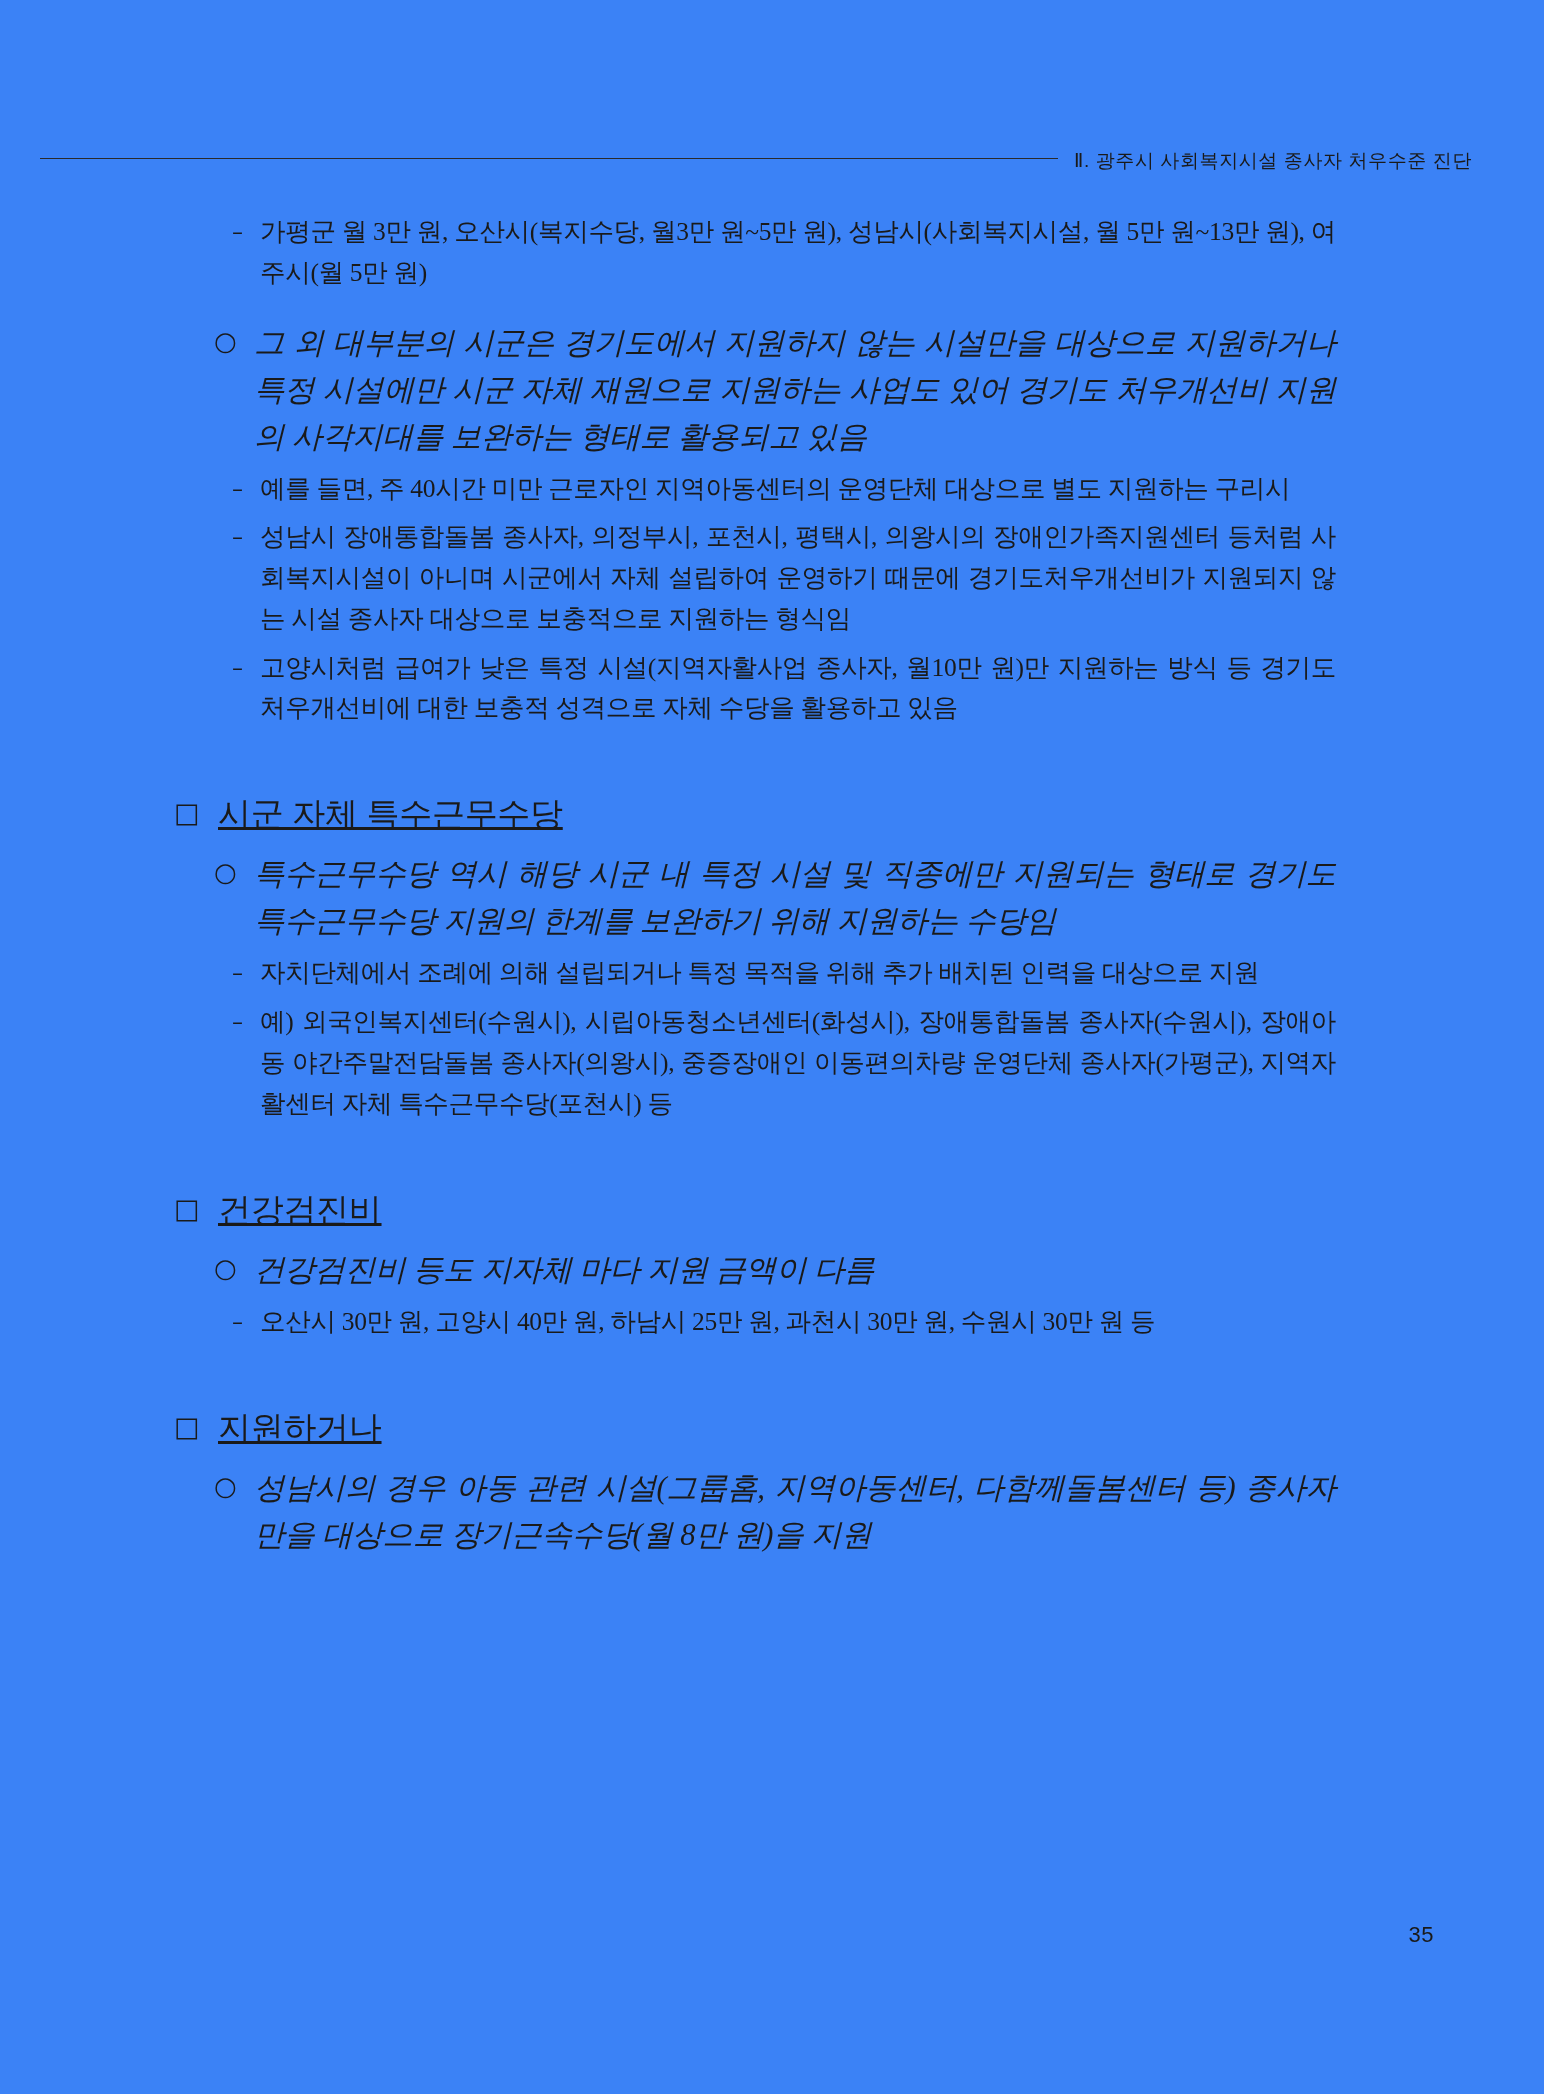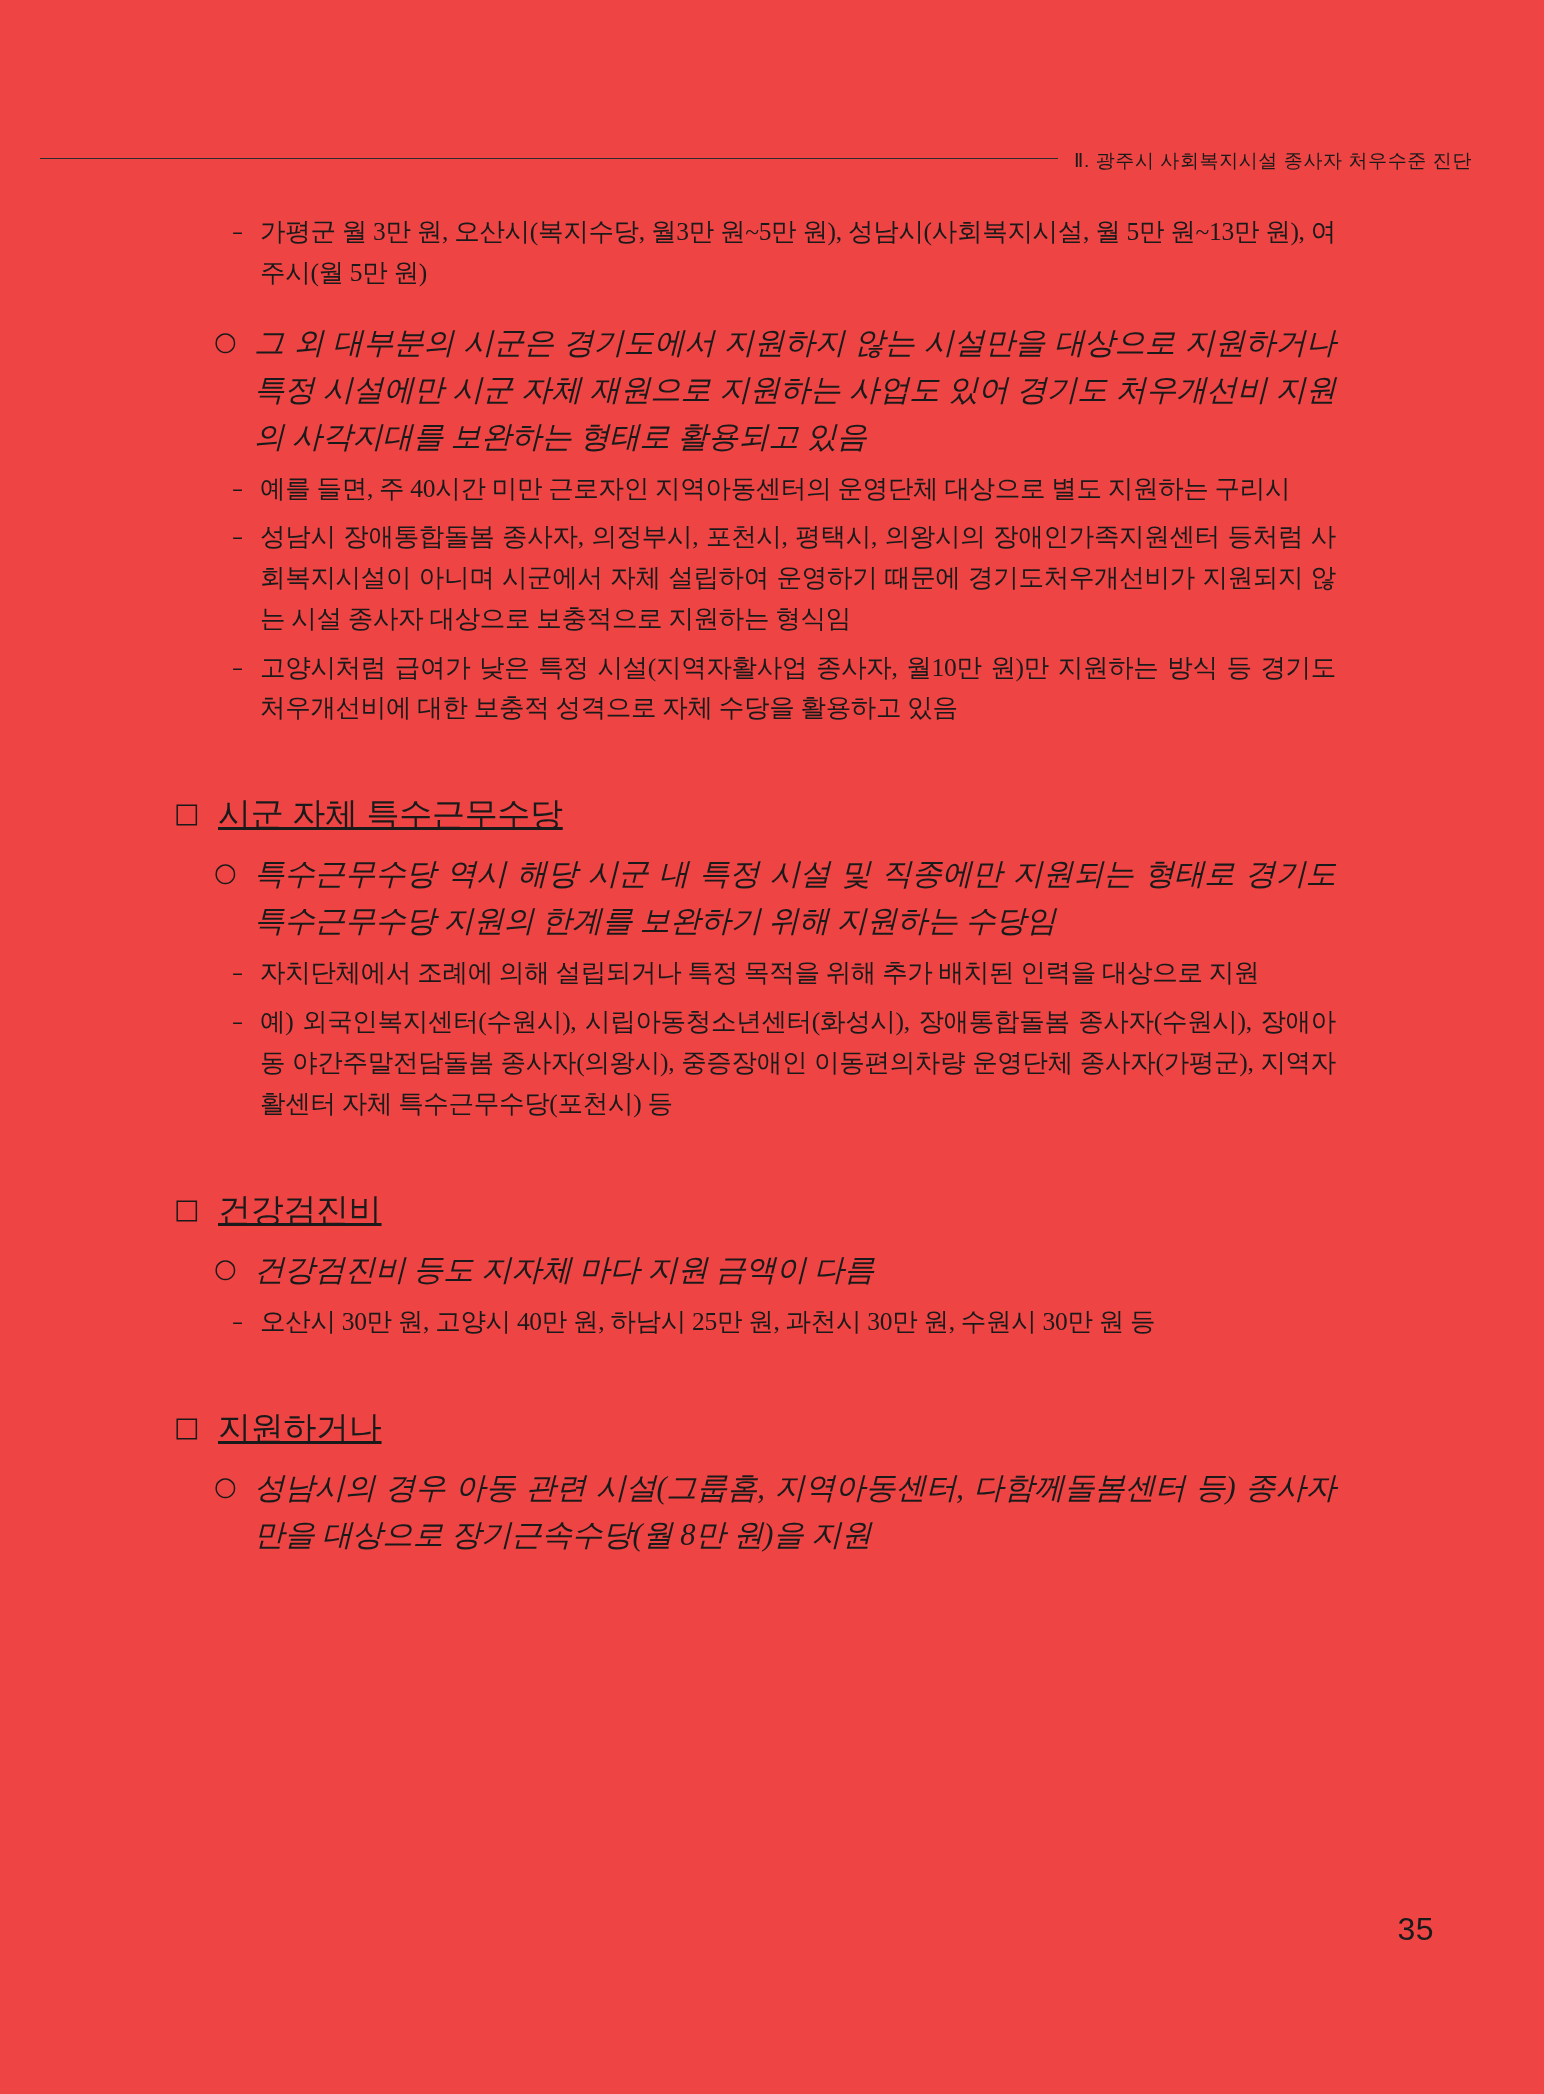--- a/index.html
+++ b/index.html
@@ -4,21 +4,21 @@
 <style>
   html, body {
     margin: 0;
     padding: 0;
     background: #ffffff;
   }
   .page {
     position: relative;
     width: 1544px;
     height: 2094px;
-    background: #ef4444;
+    background: #3b82f6;
     font-family: "Liberation Serif", "DejaVu Serif", serif;
     color: #1a1a1a;
     box-sizing: border-box;
     overflow: hidden;
     padding-left: 37px;
   }
 
   
   .header {
     position: absolute;
@@ -124,21 +124,21 @@
 
   .tight { margin-top: 14px; }
 
   
   .page-number {
     position: absolute;
     left: 0;
     right: 110px;
     bottom: 146px;
     text-align: right;
-    font-size: 32px;
+    font-size: 22px;
     letter-spacing: 0.5px;
     color: #1a1a1a;
     font-family: "Liberation Sans", "DejaVu Sans", sans-serif;
   }
 </style>
 </head>
 <body>
 
 <div class="page">
 

